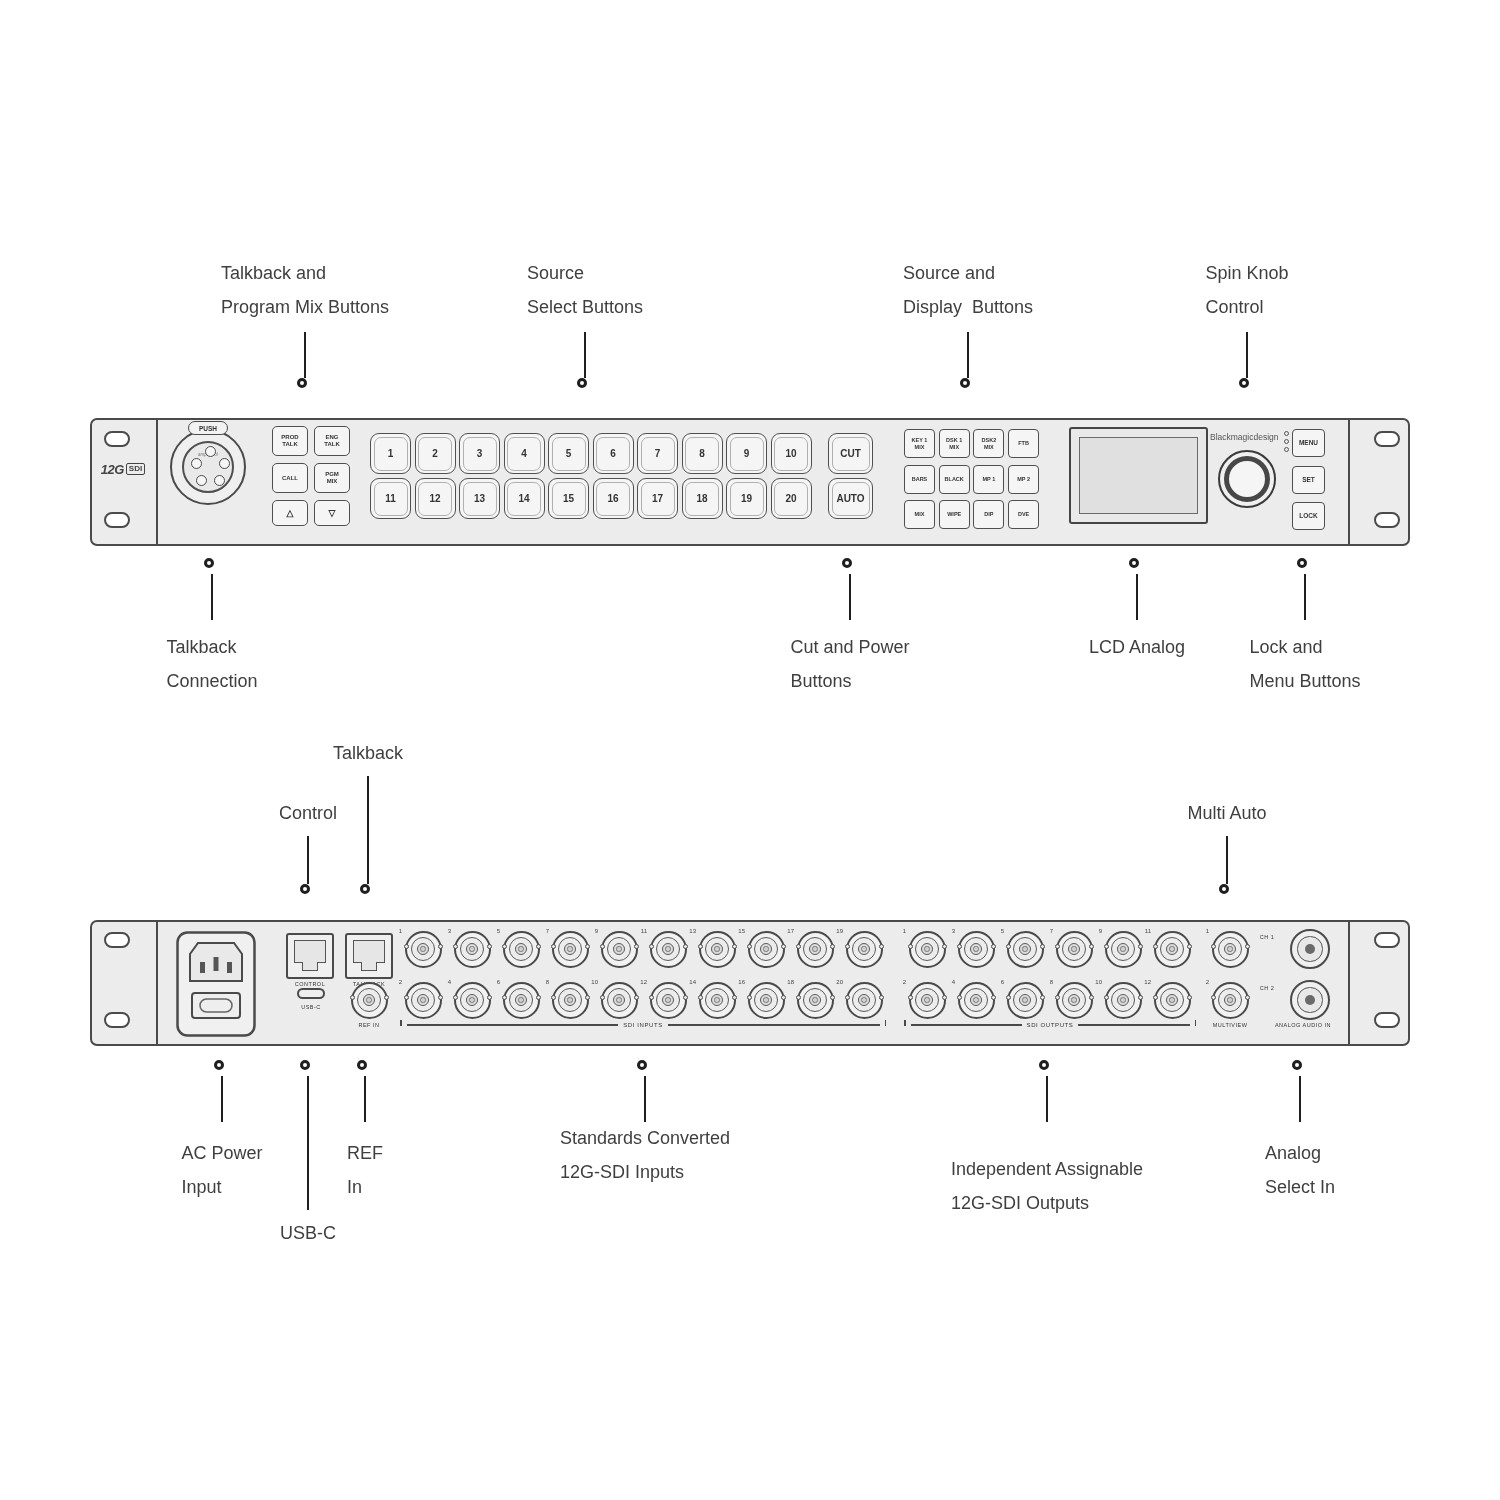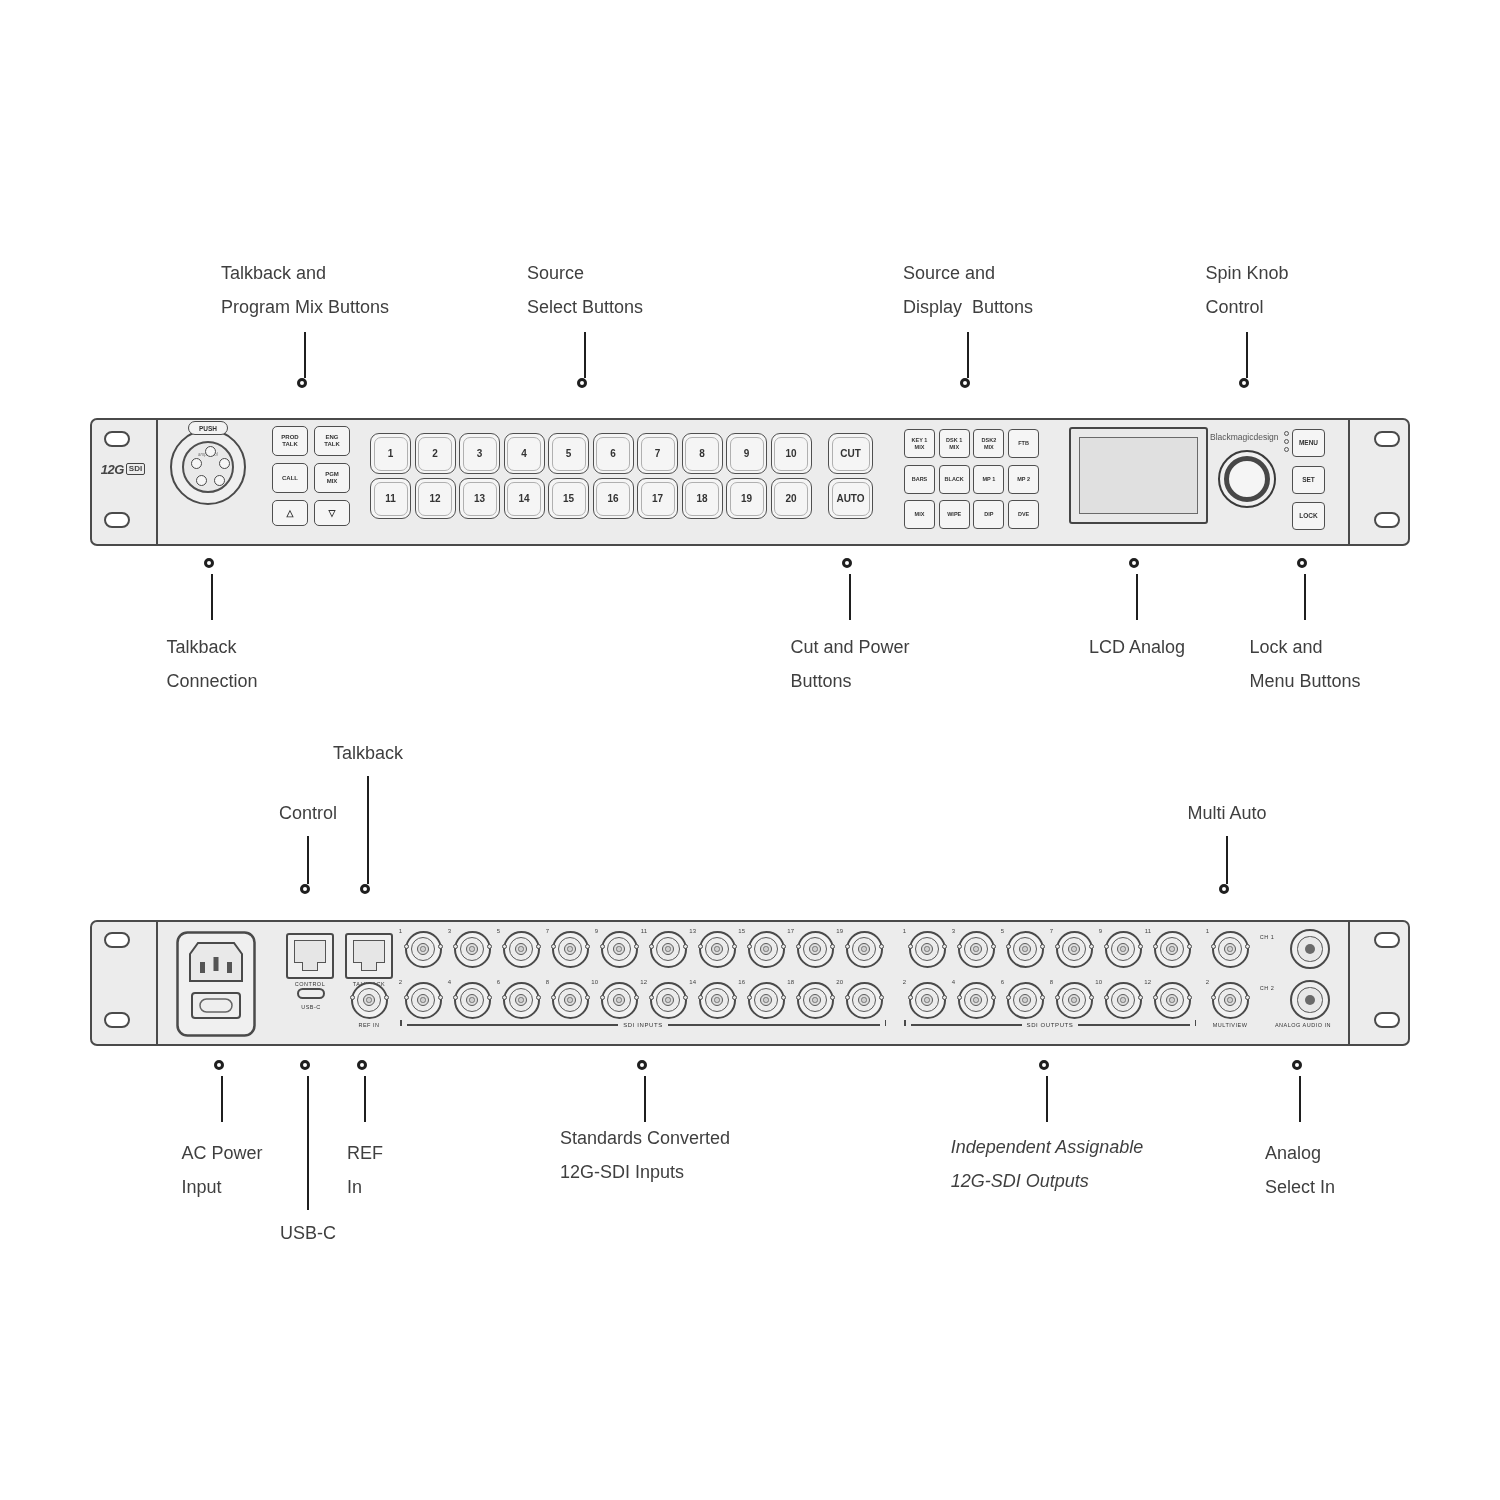--- a/index.html
+++ b/index.html
@@ -598,21 +598,21 @@
   </div>
   <div class="callout" style="left:645px;top:1060px;">
     <div class="c-dot" style="top:0px;"></div>
     <div class="c-line" style="top:16px;height:46px;"></div>
     <div class="c-label" style="top:61px;">Standards Converted
 12G-SDI Inputs</div>
   </div>
   <div class="callout" style="left:1047px;top:1060px;">
     <div class="c-dot" style="top:0px;"></div>
     <div class="c-line" style="top:16px;height:46px;"></div>
-    <div class="c-label" style="top:70px;font-style:italic;">Independent Assignable
+    <div class="c-label" style="top:92px;">Independent Assignable
 12G-SDI Outputs</div>
   </div>
   <div class="callout" style="left:1300px;top:1060px;">
     <div class="c-dot" style="top:0px;"></div>
     <div class="c-line" style="top:16px;height:46px;"></div>
     <div class="c-label" style="top:76px;">Analog
 Select In</div>
   </div>
 
 </div>

